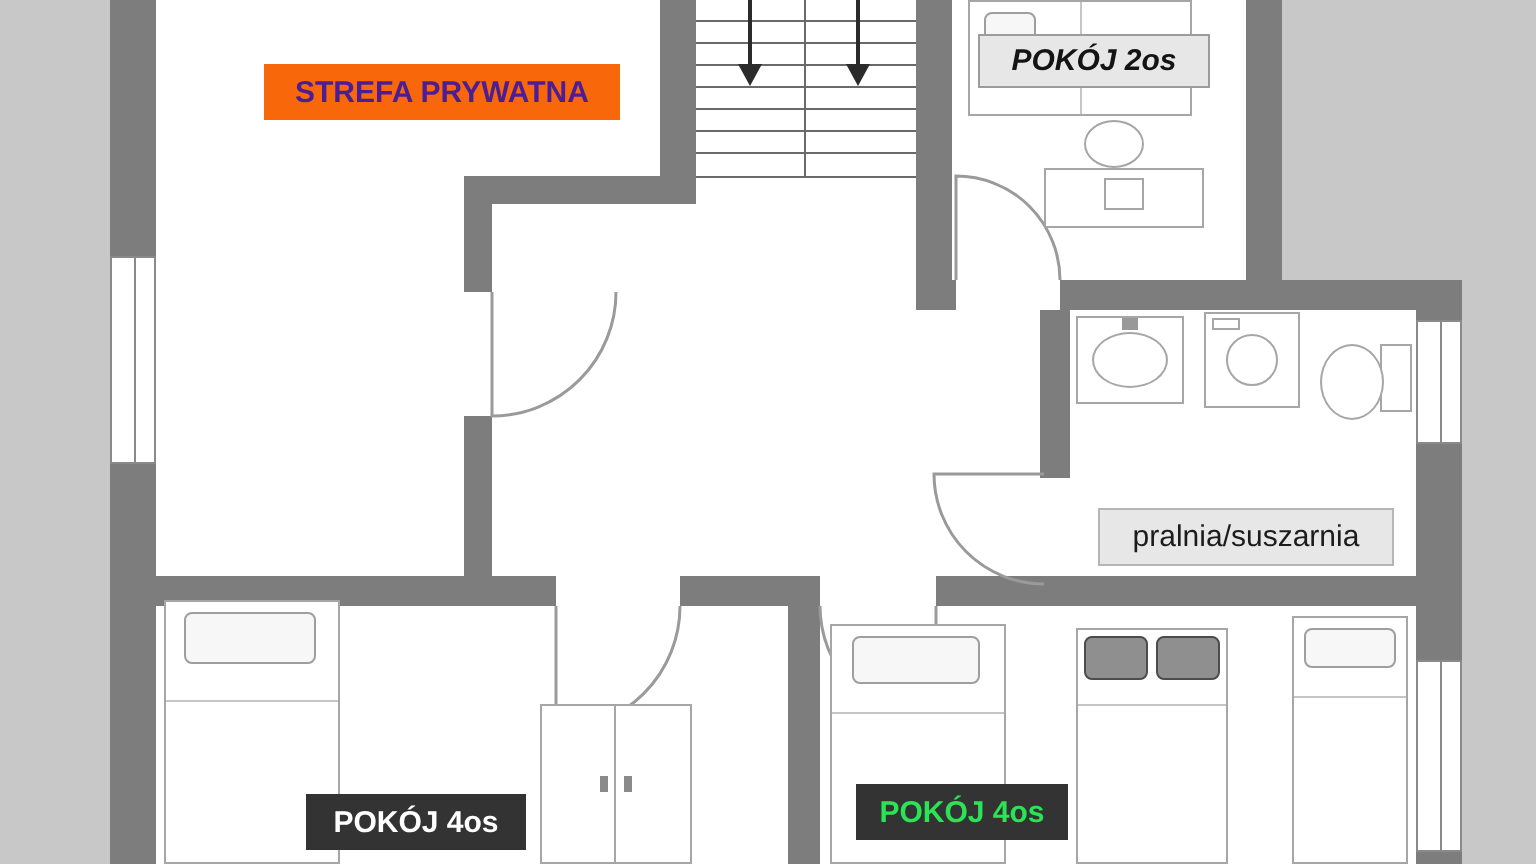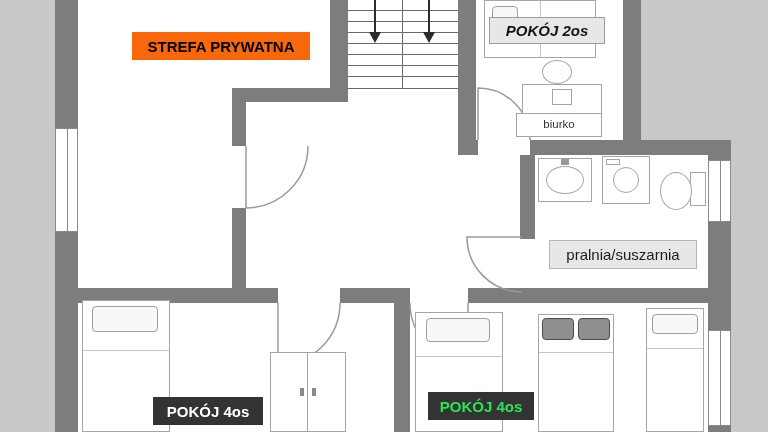--- a/index.html
+++ b/index.html
@@ -26,21 +26,21 @@
   .ellipse{border-radius:50%;}
   .pillow{background:#f7f7f7;border:1px solid #9e9e9e;border-radius:4px;}
   .pillow.dark{background:#8f8f8f;border-color:#4c4c4c;}
   .fold{background:#c6c6c6;}
   .tread{background:var(--stair);}
   .shaft{background:#2b2b2b;}
   .arrowhead{width:0;height:0;border-left:6px solid transparent;border-right:6px solid transparent;border-top:11px solid #2b2b2b;}
   .door-svg{position:absolute;overflow:visible;}
   .label{position:absolute;display:flex;align-items:center;justify-content:center;
          font-weight:bold;font-size:15px;line-height:1;white-space:nowrap;box-sizing:border-box;}
-  .lbl-orange{background:var(--orange);color:#000000;}
+  .lbl-orange{background:var(--orange);color:#4c1d95;}
   .lbl-gray{background:var(--label-gray);color:#141414;border:1px solid #9c9c9c;font-style:italic;}
   .lbl-gray-light{background:var(--label-gray);color:#1c1c1c;border:1px solid #b5b5b5;font-weight:normal;}
   .lbl-green{background:var(--green-dark);color:#06260f;}
   .lbl-dark{background:var(--label-dark);color:#ffffff;}
   .lbl-dark-green{background:var(--label-dark);color:#2ae455;}
   .lbl-white{background:#ffffff;color:#333333;border:1px solid #a5a5a5;font-weight:normal;font-size:11.5px;}
   .badge{position:absolute;display:flex;flex-direction:column;align-items:center;justify-content:center;
          background:var(--green-bright);color:#062d06;box-sizing:border-box;}
   .badge .l1{font-weight:bold;font-size:13px;line-height:1.15;}
   .badge .l2{font-weight:bold;font-size:8px;line-height:1.2;letter-spacing:.2px;}
@@ -146,21 +146,20 @@
   <div class="abs furn" style="left:646px;top:308px;width:58px;height:124px"></div>
   <div class="abs pillow" style="left:652px;top:314px;width:46px;height:20px"></div>
   <div class="abs fold" style="left:647px;top:348px;width:56px;height:1px"></div>
 
   <div class="label lbl-orange" style="left:132px;top:32px;width:178px;height:28px">STREFA PRYWATNA</div>
 
   <div class="label lbl-gray" style="left:489px;top:17px;width:116px;height:27px">POKÓJ 2os</div>
 
 
 
-  <div class="label lbl-gray-light" style="left:549px;top:240px;width:148px;height:29px">pralnia/suszarnia</div>
+  <div class="label lbl-gray-light" style="left:549px;top:254px;width:148px;height:29px">pralnia/suszarnia</div>
 
   <div class="label lbl-dark" style="left:153px;top:397px;width:110px;height:28px">POKÓJ 4os</div>
 
   <div class="label lbl-dark-green" style="left:428px;top:392px;width:106px;height:28px">POKÓJ 4os</div>
 
-  <div class="label lbl-white" style="left:516px;top:113px;width:86px;height:24px">biurko</div>
 
 </div>
 
 </body></html>

